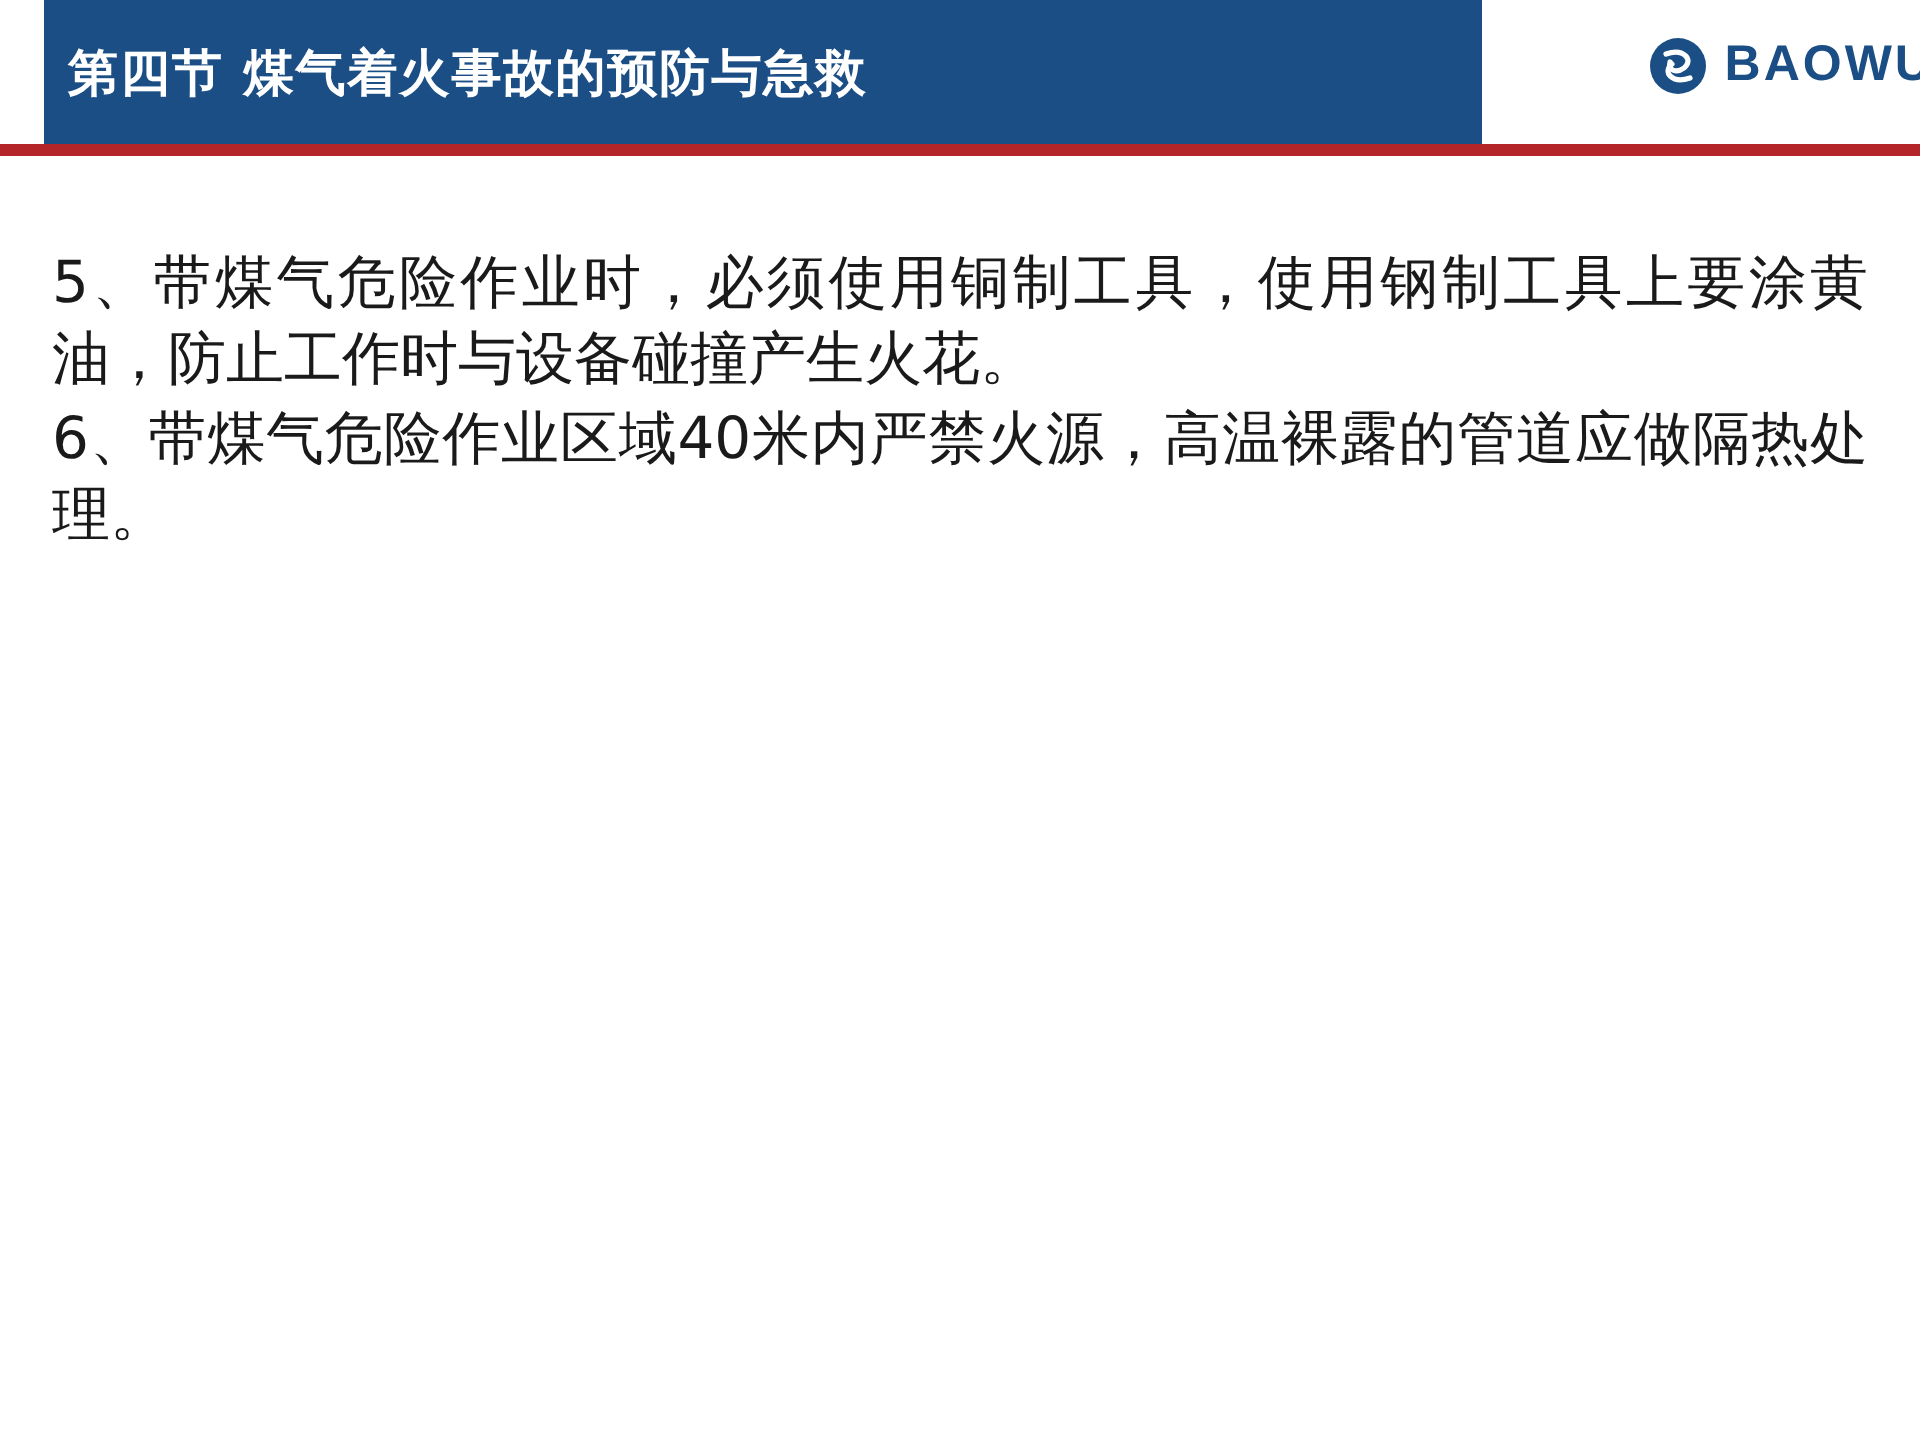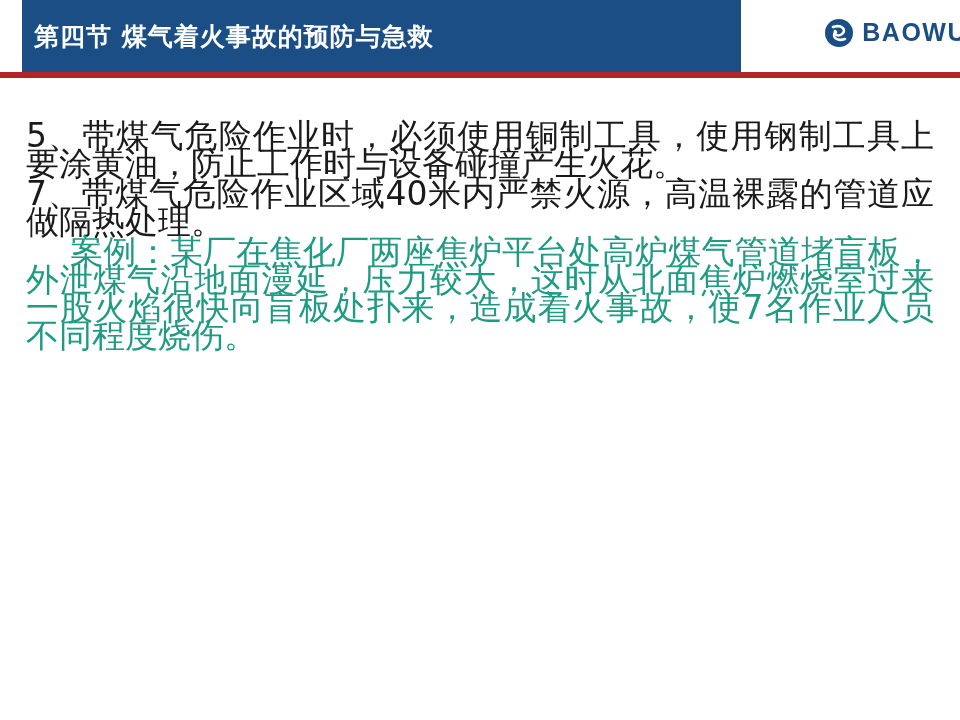--- a/index.html
+++ b/index.html
@@ -97,22 +97,22 @@
   .content {
     position: absolute;
     left: 0;
     top: 78px;
     width: 960px;
     height: 642px;
     padding: 44px 26px 0 26px;
     box-sizing: border-box;
   }
   .para {
-    font-size: 33px;
-    line-height: 28px;
+    font-size: 29px;
+    line-height: 38px;
     color: #1a1a1a;
     font-family: "DejaVu Sans", "Liberation Sans", sans-serif;
     margin: 0 0 2px 0;
     text-align: justify;
   }
   .para.case {
     color: #1f9b84;
     text-indent: 48px;
   }
   .para.case.indent-small {
@@ -148,18 +148,17 @@
         </svg>
       </span>
       <span class="logo-text">BAOWU</span>
     </div>
   </div>
 
   <div class="accent-bar"></div>
 
   <div class="content">
     <p class="para">5、带煤气危险作业时，必须使用铜制工具，使用钢制工具上要涂黄油，防止工作时与设备碰撞产生火花。</p>
-    <p class="para">7、带煤气危险作业区域40米内严禁火源，高温裸露的管道应做隔热处理。</p>
-    <p class="para case indent-small">案例：某厂在焦化厂两座焦炉平台处高炉煤气管道堵盲板，外泄煤气沿地面漫延，压力较大，这时从北面焦炉燃烧室过来一股火焰很快向盲板处扑来，造成着火事故，使7名作业人员不同程度烧伤。</p>
+    <p class="para">6、带煤气危险作业区域40米内严禁火源，高温裸露的管道应做隔热处理。</p>
   </div>
 
   <div class="footer-band"></div>
 </div>
 
 </body></html>

